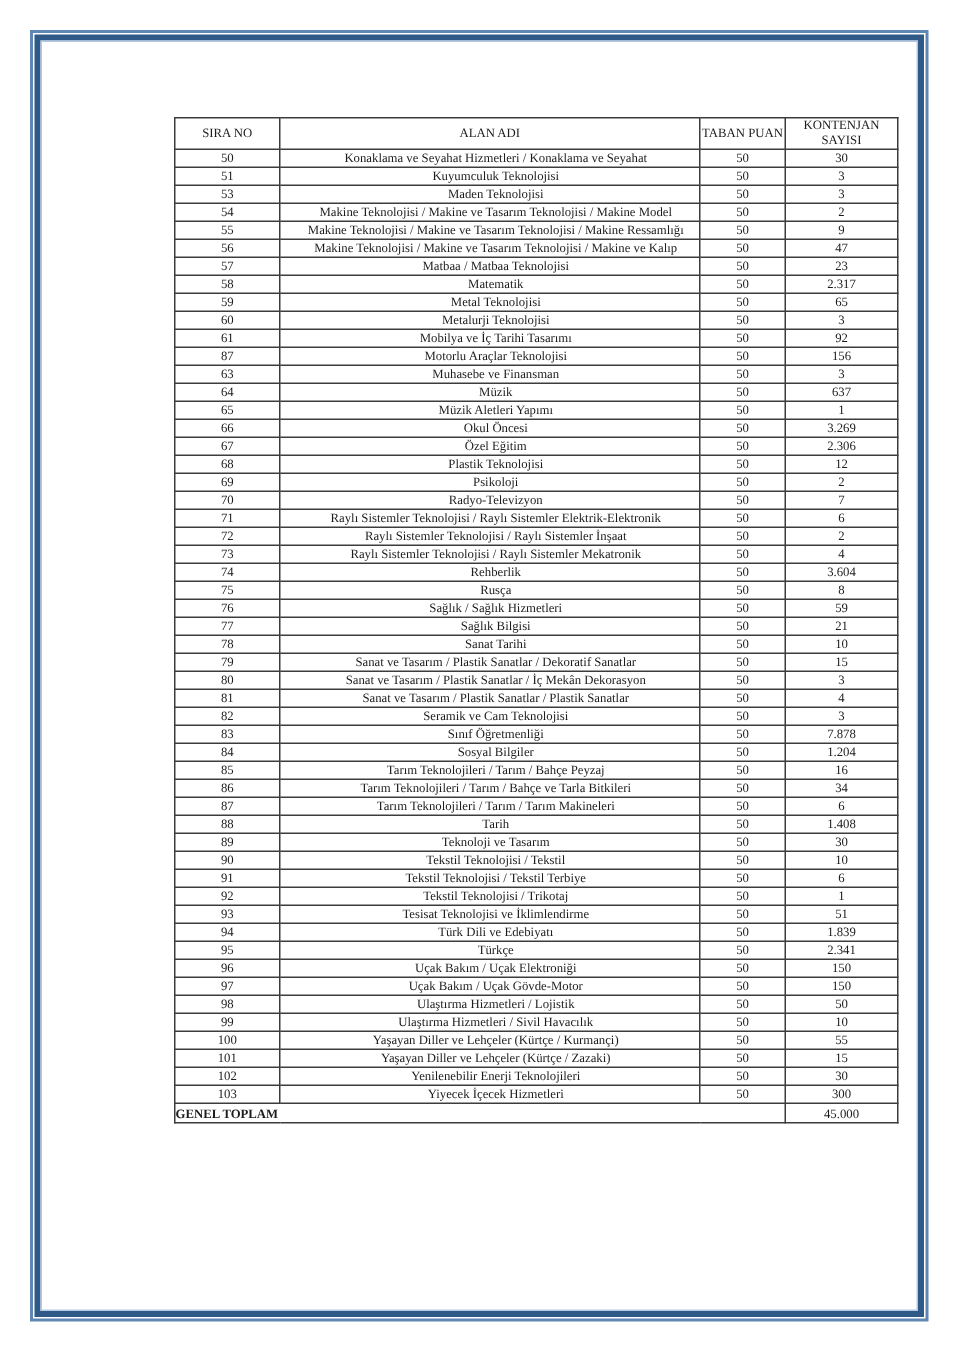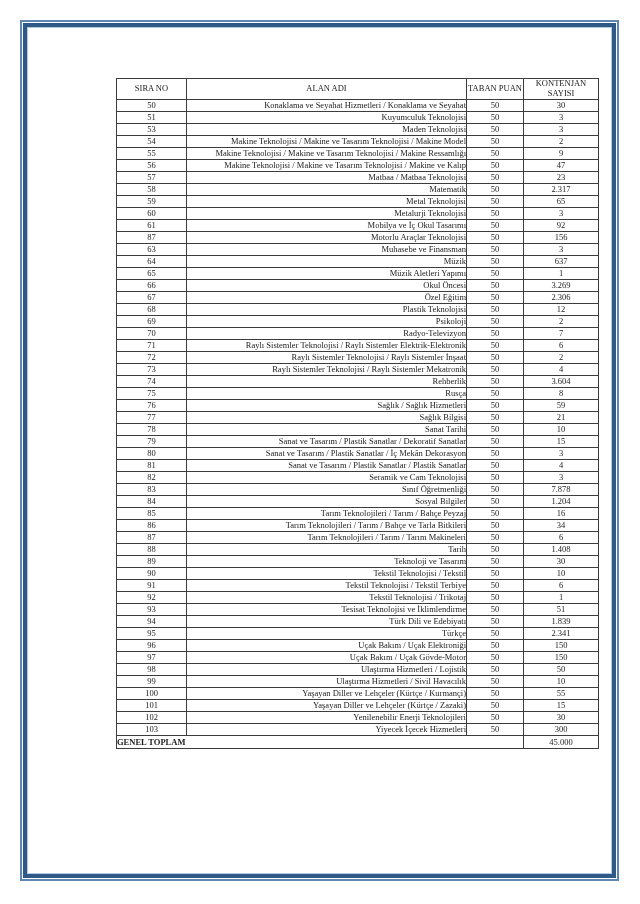--- a/index.html
+++ b/index.html
@@ -70,21 +70,21 @@
     height: 11px;
     line-height: 11px;
     vertical-align: middle;
   }
   .quota-table td.col-no,
   .quota-table td.col-puan,
   .quota-table td.col-kont {
     text-align: center;
   }
   .quota-table td.col-name {
-    text-align: right;
+    text-align: center;
     padding-left: 8px;
   }
   .quota-table td.footer-label {
     font-weight: bold;
     height: 12px;
     line-height: 12px;
   }
   .quota-table td.footer-total {
     text-align: center;
     height: 12px;
@@ -171,21 +171,21 @@
         <td class="col-kont">65</td>
       </tr>
       <tr>
         <td class="col-no">60</td>
         <td class="col-name">Metalurji Teknolojisi</td>
         <td class="col-puan">50</td>
         <td class="col-kont">3</td>
       </tr>
       <tr>
         <td class="col-no">61</td>
-        <td class="col-name">Mobilya ve İç Okul Tasarımı</td>
+        <td class="col-name">Mobilya ve İç Tarihi Tasarımı</td>
         <td class="col-puan">50</td>
         <td class="col-kont">92</td>
       </tr>
       <tr>
         <td class="col-no">87</td>
         <td class="col-name">Motorlu Araçlar Teknolojisi</td>
         <td class="col-puan">50</td>
         <td class="col-kont">156</td>
       </tr>
       <tr>

